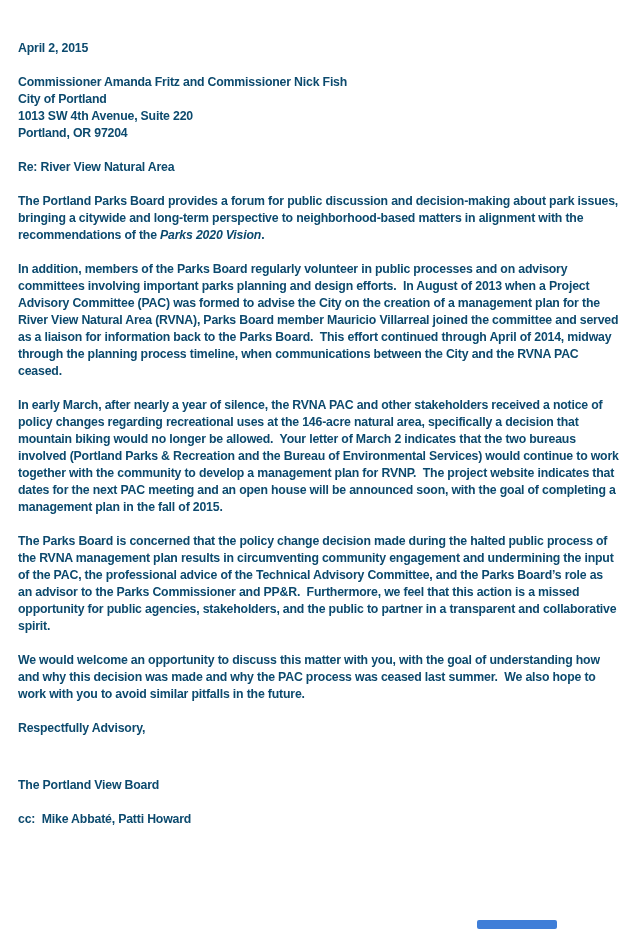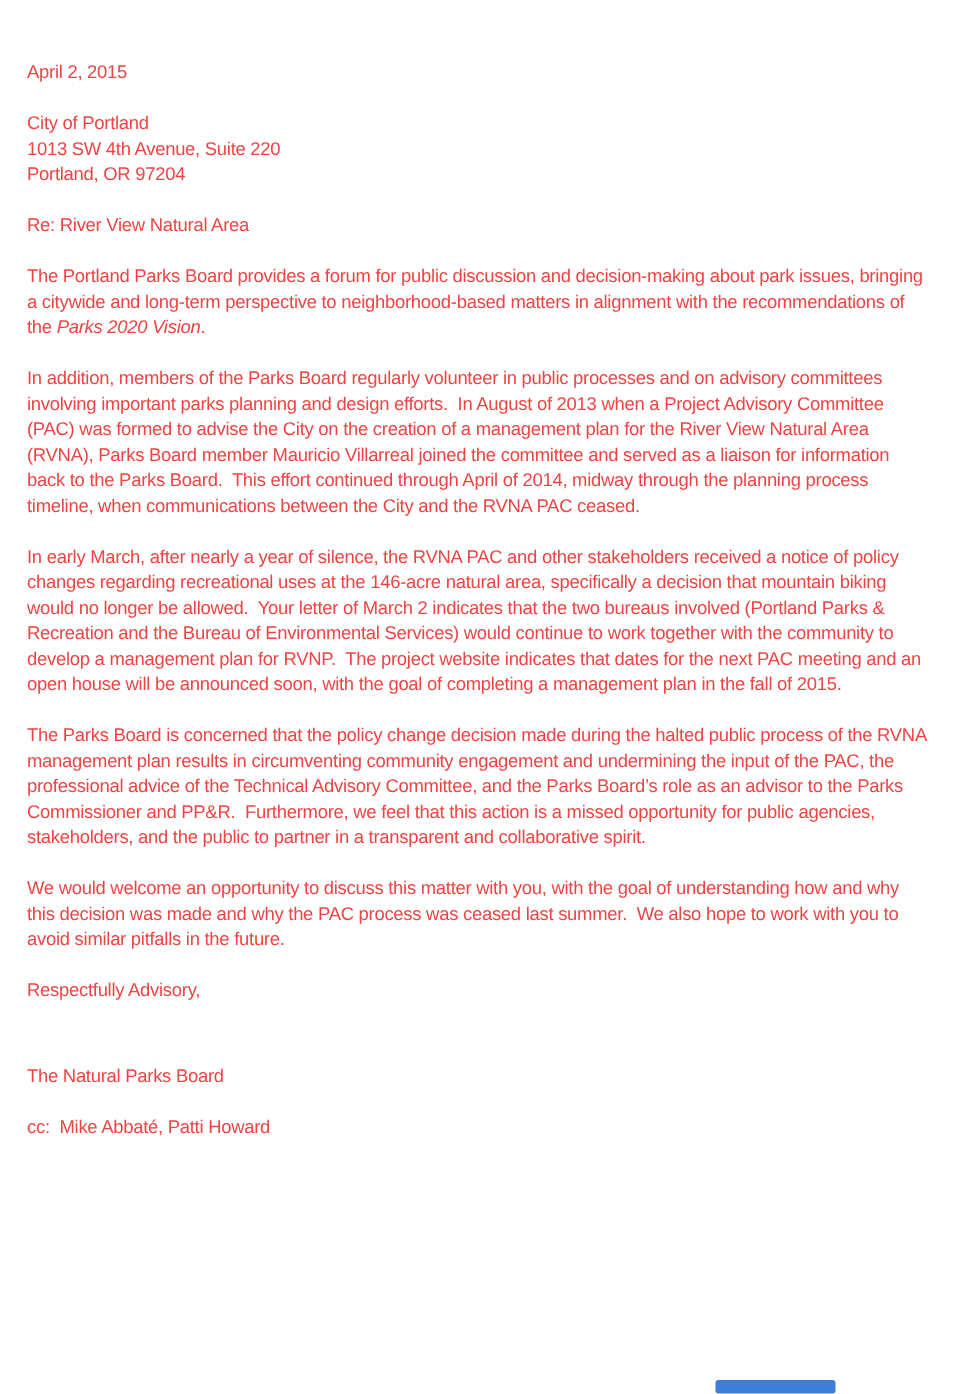--- a/index.html
+++ b/index.html
@@ -9,24 +9,25 @@
     background: #ffffff;
     position: relative;
     overflow: hidden;
     font-family: "Liberation Sans", sans-serif;
   }
   .page {
     position: absolute;
     top: 40px;
     left: 18px;
     width: 601px;
-    color: #ef4444;
+    color: #0c4a6e;
     font-size: 12.3px;
     line-height: 17px;
     letter-spacing: -0.18px;
+    font-weight: bold;
   }
   .page p {
     margin: 0 0 17px 0;
     white-space: pre-wrap;
   }
   .addr p { margin: 0; }
   .addr { margin: 0 0 17px 0; }
   .closing { margin-bottom: 40px !important; }
   .italic { font-style: italic; }
   .scrollbar-thumb {
@@ -39,38 +40,39 @@
     background: #3f7ed8;
   }
 </style>
 </head>
 <body>
 
 <div class="page">
   <p>April 2, 2015</p>
 
   <div class="addr">
+    <p>Commissioner Amanda Fritz and Commissioner Nick Fish</p>
     <p>City of Portland</p>
     <p>1013 SW 4th Avenue, Suite 220</p>
     <p>Portland, OR 97204</p>
   </div>
 
   <p>Re: River View Natural Area</p>
 
 
   <p><span>The Portland Parks Board provides a forum for public discussion and decision-making about park issues, bringing a citywide and long-term perspective to neighborhood-based matters in alignment with the recommendations of the </span><span class="italic">Parks 2020 Vision</span><span>.</span></p>
 
   <p>In addition, members of the Parks Board regularly volunteer in public processes and on advisory committees involving important parks planning and design efforts.  In August of 2013 when a Project Advisory Committee (PAC) was formed to advise the City on the creation of a management plan for the River View Natural Area (RVNA), Parks Board member Mauricio Villarreal joined the committee and served as a liaison for information back to the Parks Board.  This effort continued through April of 2014, midway through the planning process timeline, when communications between the City and the RVNA PAC ceased.</p>
 
   <p>In early March, after nearly a year of silence, the RVNA PAC and other stakeholders received a notice of policy changes regarding recreational uses at the 146-acre natural area, specifically a decision that mountain biking would no longer be allowed.  Your letter of March 2 indicates that the two bureaus involved (Portland Parks &amp; Recreation and the Bureau of Environmental Services) would continue to work together with the community to develop a management plan for RVNP.  The project website indicates that dates for the next PAC meeting and an open house will be announced soon, with the goal of completing a management plan in the fall of 2015.</p>
 
   <p>The Parks Board is concerned that the policy change decision made during the halted public process of the RVNA management plan results in circumventing community engagement and undermining the input of the PAC, the professional advice of the Technical Advisory Committee, and the Parks Board’s role as an advisor to the Parks Commissioner and PP&amp;R.  Furthermore, we feel that this action is a missed opportunity for public agencies, stakeholders, and the public to partner in a transparent and collaborative spirit.</p>
 
   <p>We would welcome an opportunity to discuss this matter with you, with the goal of understanding how and why this decision was made and why the PAC process was ceased last summer.  We also hope to work with you to avoid similar pitfalls in the future.</p>
 
   <p class="closing">Respectfully Advisory,</p>
 
-  <p>The Natural Parks Board</p>
+  <p>The Portland View Board</p>
 
   <p>cc:  Mike Abbaté, Patti Howard</p>
 </div>
 
 <div class="scrollbar-thumb" style="background: rgb(63, 126, 216);"></div>
 
 </body></html>

